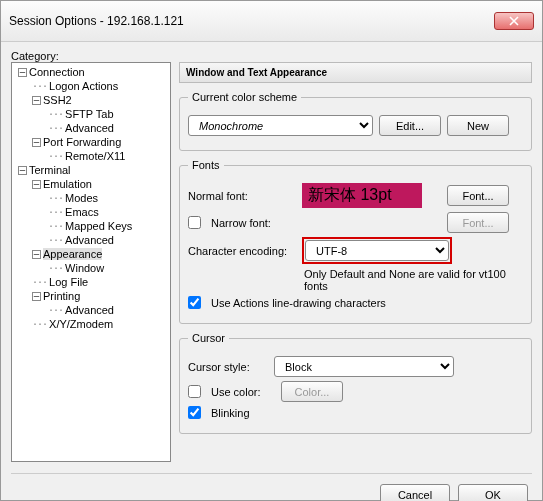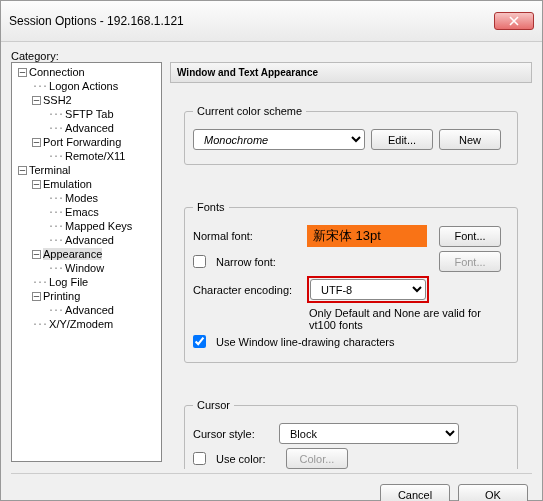--- a/index.html
+++ b/index.html
@@ -17,31 +17,31 @@
 .tree li { white-space: nowrap; padding: 1px 0; }
 .tree .row { display: flex; align-items: center; gap: 2px; }
 .dots { color: #888; font-family: monospace; font-size: 10px; letter-spacing: -1px; }
 .exp { width: 9px; height: 9px; border: 1px solid #888; display: inline-flex; align-items: center; justify-content: center; font-size: 9px; line-height: 1; background: #fff; cursor: pointer; font-family: monospace; }
 .tree .sel { background: #e0e0e0; }
 .tree .lvl1 { padding-left: 4px; }
 .tree .lvl2 { padding-left: 18px; }
 .tree .lvl3 { padding-left: 34px; }
 .right { flex: 1; display: flex; flex-direction: column; gap: 8px; }
 .panel-title { background: linear-gradient(#f6f6f6,#e3e3e3); border: 1px solid #bbb; padding: 4px 6px; font-weight: bold; font-size: 10px; }
-fieldset { border: 1px solid #bbb; border-radius: 3px; padding: 8px 16px 10px 8px; margin: 14px; }
+fieldset { border: 1px solid #bbb; border-radius: 3px; padding: 8px 22px 10px 8px; margin: 0; }
 legend { padding: 0 4px; }
 .field-row { display: flex; align-items: center; gap: 6px; margin: 4px 0; }
 select, button.btn { height: 21px; border: 1px solid #888; background: linear-gradient(#fdfdfd,#e5e5e5); border-radius: 3px; padding: 0 6px; }
 select { background: #fff; }
 button.btn { min-width: 62px; cursor: pointer; }
 button.btn:disabled { color: #999; }
 .wide-select { flex: 1; max-width: 190px; font-style: italic; }
-.normal-font-val { background: #f97316; padding: 2px 6px; min-width: 120px; font-size: 13px; }
+.normal-font-val { background: #be185d; padding: 2px 6px; min-width: 120px; font-size: 16px; }
 input[type=checkbox] { margin: 0 4px 0 0; }
-.enc-row select { width: 116px; }
+.enc-row select { width: 144px; }
 .enc-highlight { border: 2px solid #d40000; padding: 1px; display: inline-block; }
 .note { font-size: 11px; color: #000; margin-left: 116px; }
 .footer { display: flex; justify-content: flex-end; gap: 8px; padding: 10px 4px 10px 0; border-top: 1px solid #ccc; margin-top: 4px; }
 .footer .btn { min-width: 70px; }
 .lbl { min-width: 108px; }
 </style>
 </head>
 <body>
 <div class="window">
 
@@ -209,21 +209,21 @@
           <span class="lbl">Character encoding:</span>
           <span class="enc-highlight">
             <select>
               <option>UTF-8</option>
             </select>
           </span>
         </div>
         <div class="note">Only Default and None are valid for vt100 fonts</div>
         <div class="field-row">
           <input type="checkbox" checked="" style="">
-          <span>Use Window line-drawing characters</span>
+          <span>Use Actions line-drawing characters</span>
         </div>
       </fieldset>
 
       <fieldset>
         <legend>Cursor</legend>
         <div class="field-row">
           <span class="lbl" style="min-width:80px">Cursor style:</span>
           <select style="width:180px">
             <option>Block</option>
           </select>

